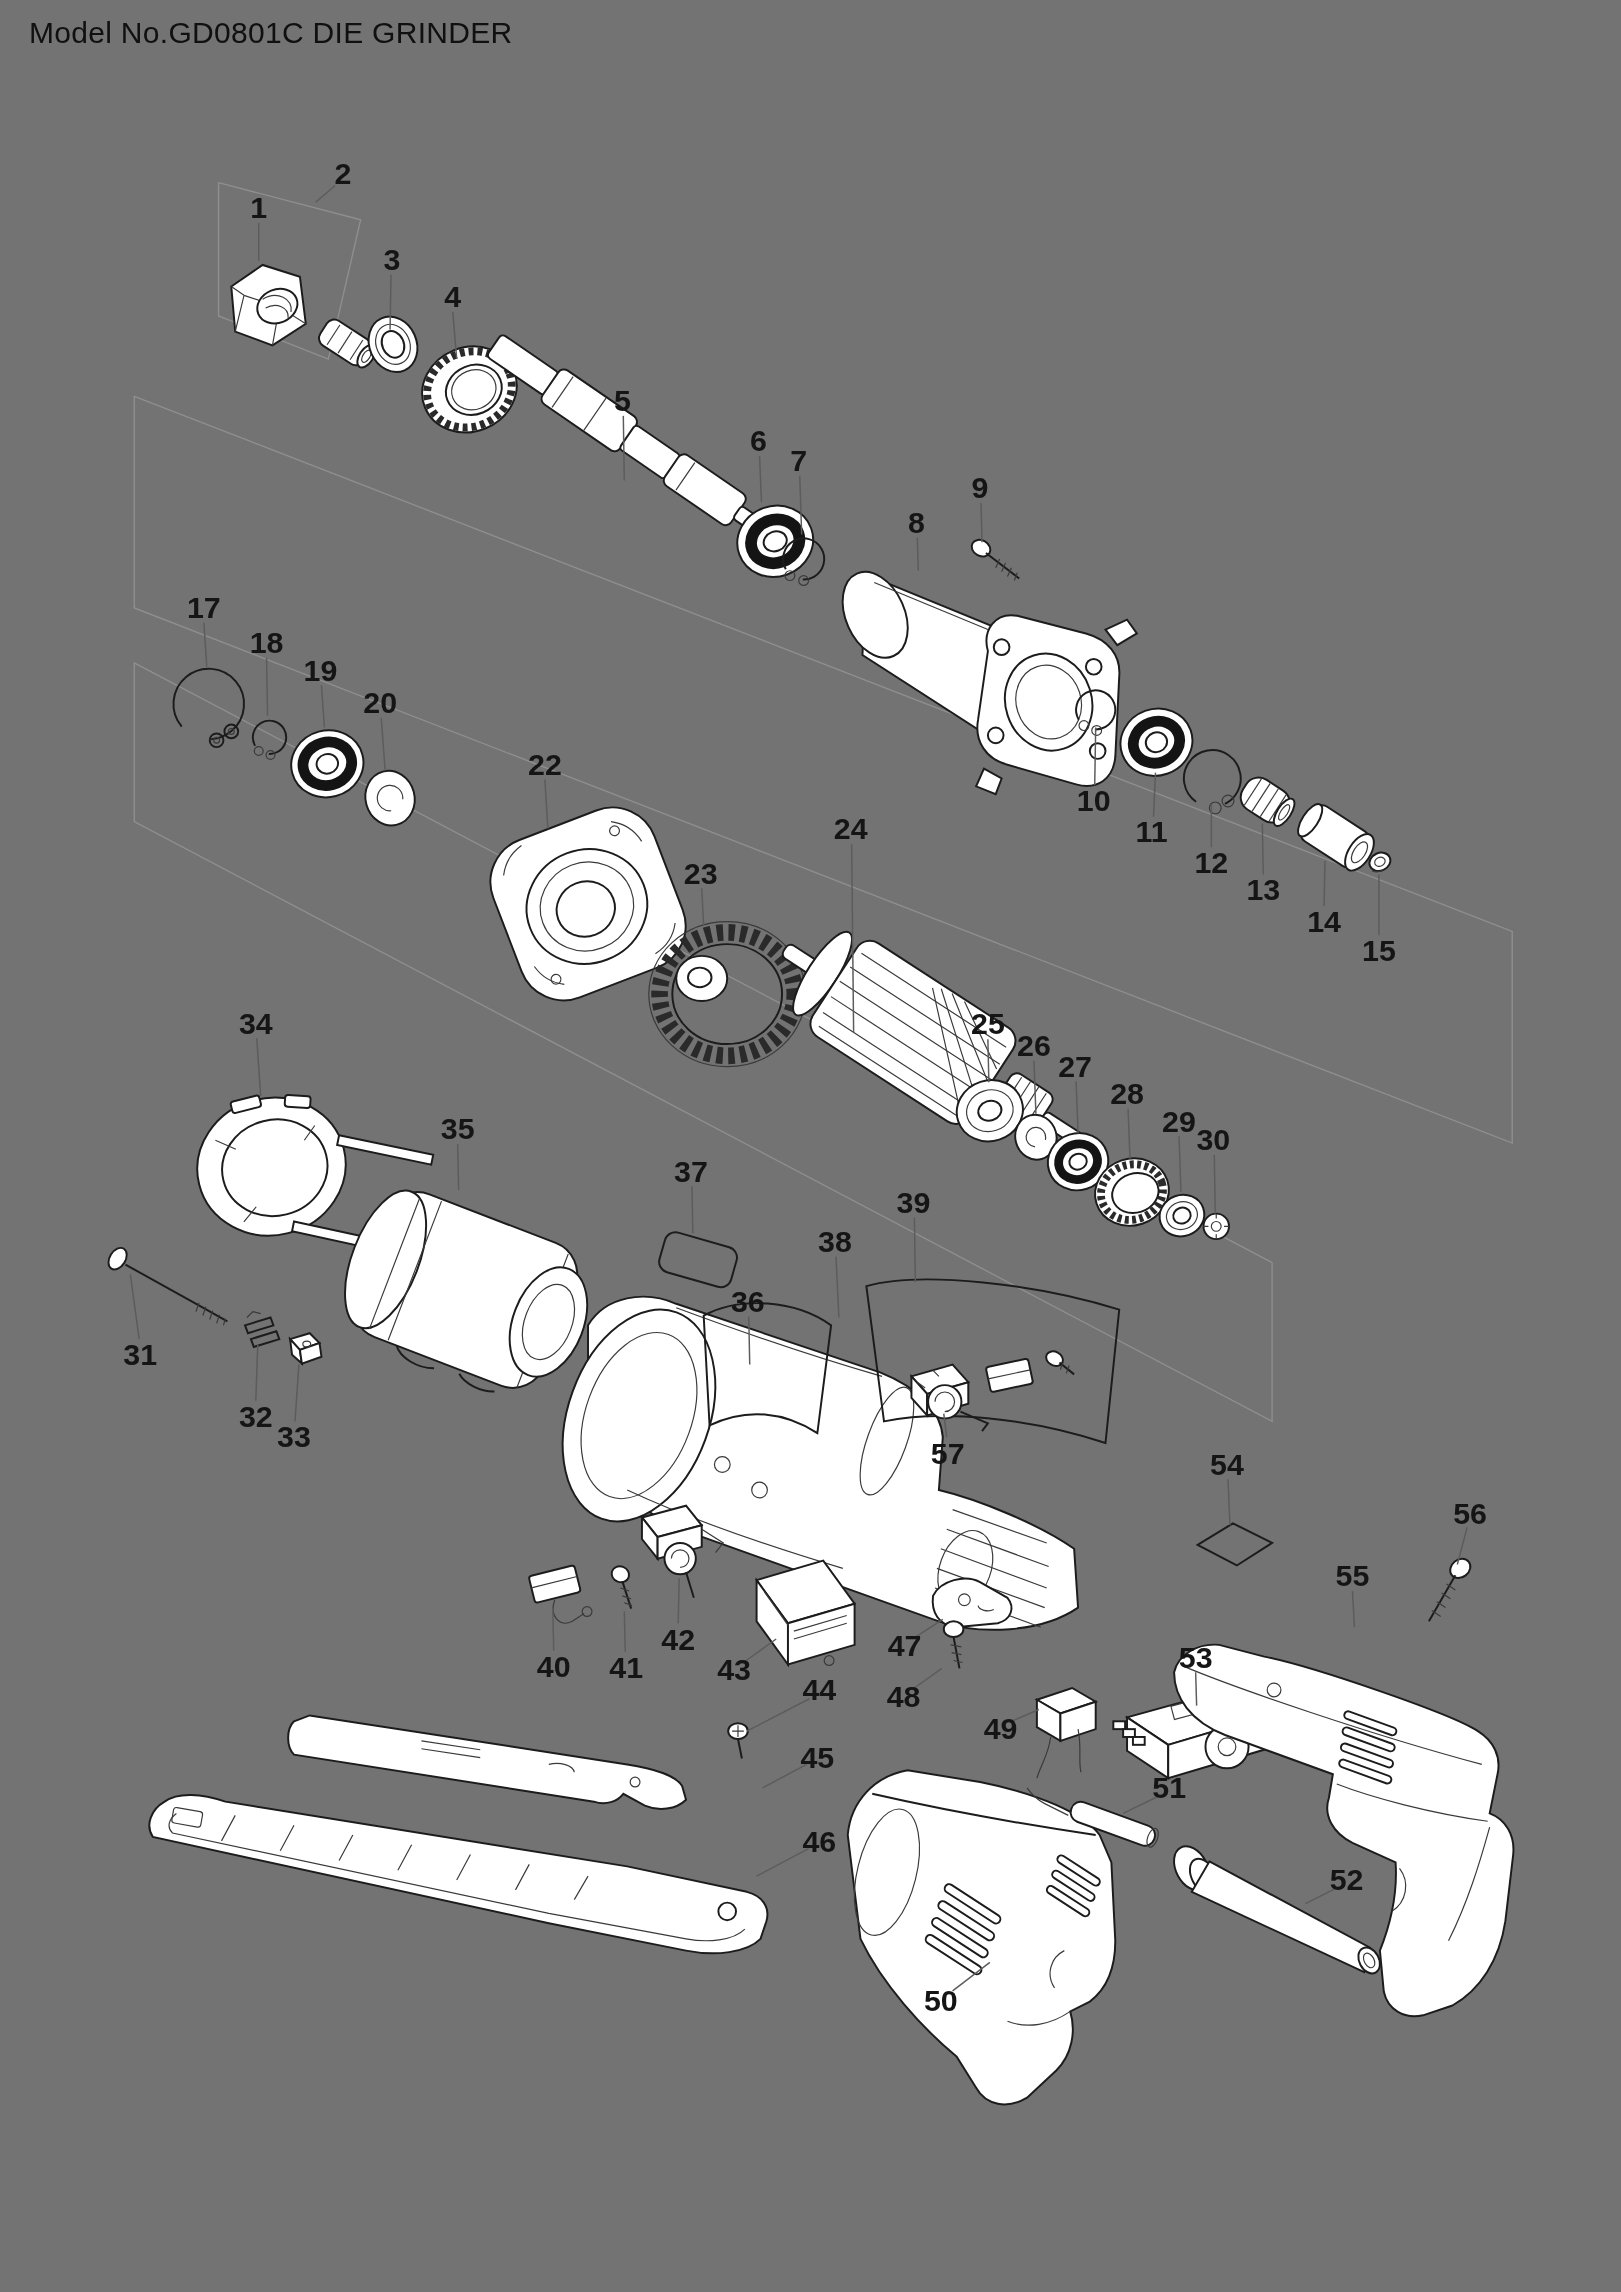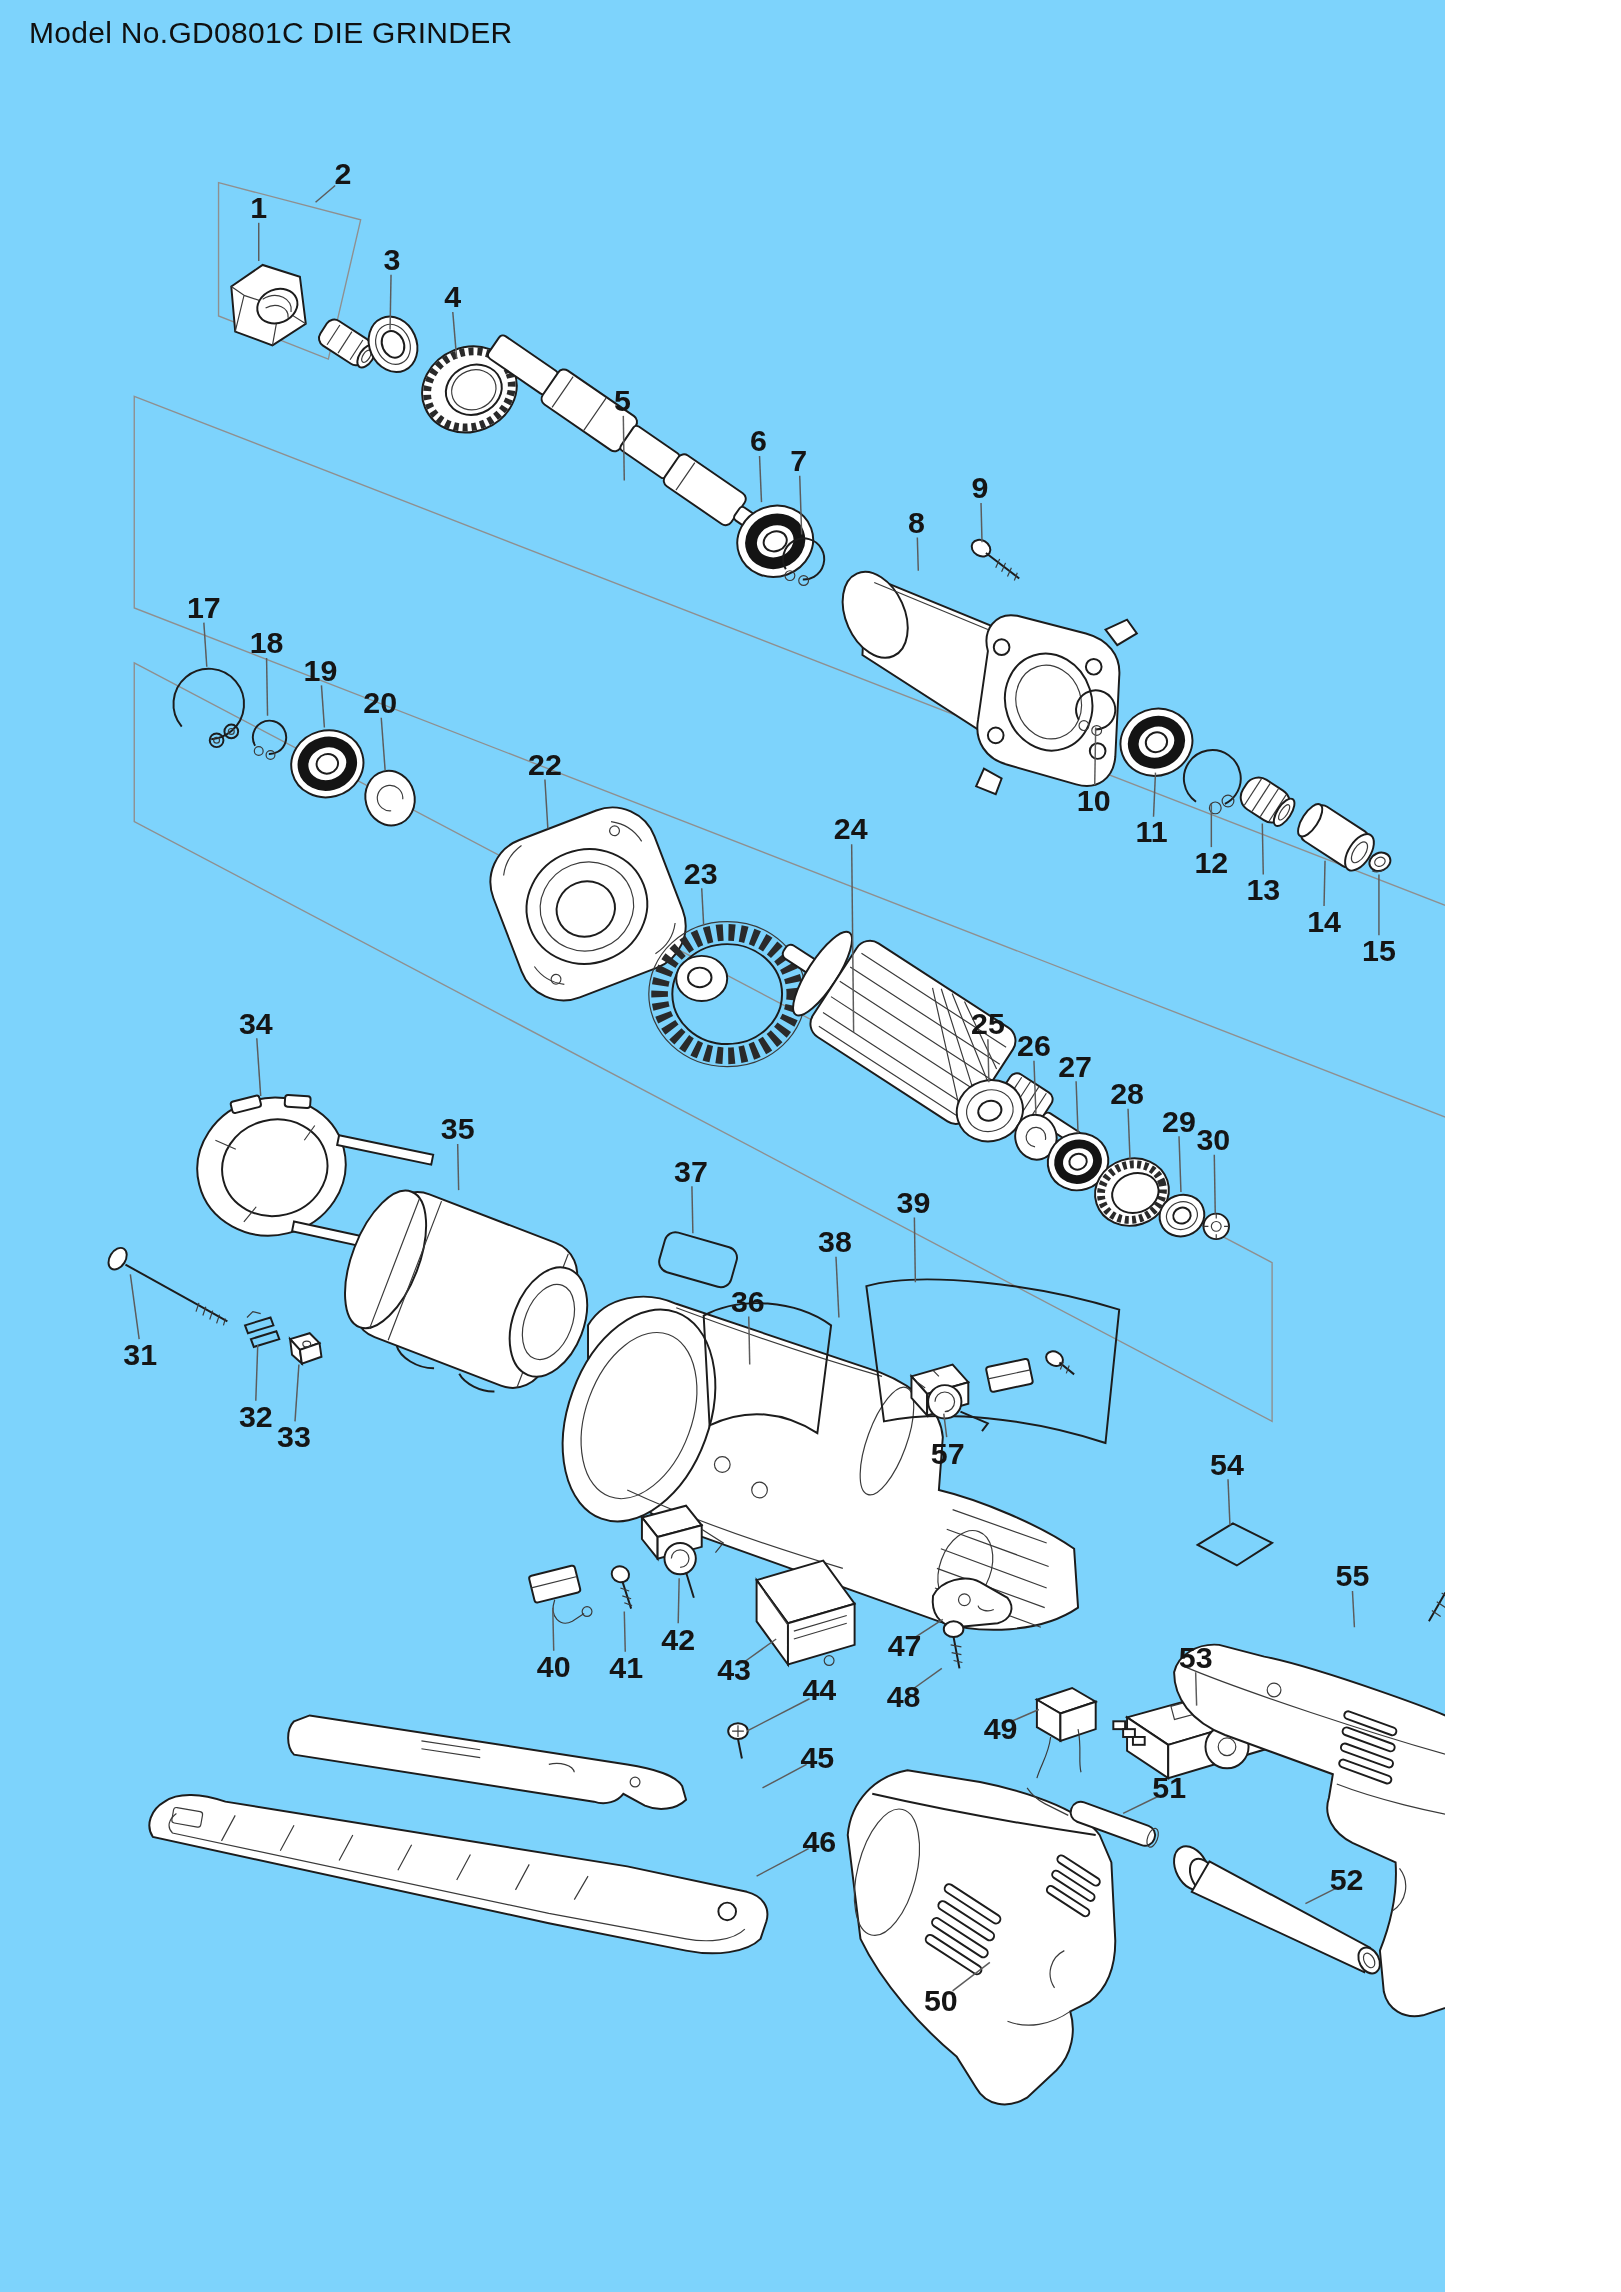--- a/index.html
+++ b/index.html
@@ -1,17 +1,17 @@
 <!DOCTYPE html>
 <html><head>
 <meta charset="utf-8">
 <style>
   html,body{margin:0;padding:0;background:#ffffff;}
   body{width:1621px;height:2293px;font-family:"Liberation Sans",sans-serif;}
-  .stage{position:relative;width:1445px;height:2293px;background:#7dd3fc;overflow:hidden;}
+  .stage{position:relative;width:1621px;height:2293px;background:#737373;overflow:hidden;}
   .title{position:absolute;left:29px;top:15.7px;font-size:30px;color:#101010;letter-spacing:0.3px;white-space:nowrap;}
   svg{position:absolute;left:0;top:0;}
   .ol{fill:#ffffff;stroke:#1c1c1c;stroke-width:2;}
   .ln{fill:none;stroke:#1c1c1c;stroke-width:2;}
   .thin{fill:none;stroke:#3a3a3a;stroke-width:1.2;}
   .band{fill:none;stroke:#141414;}
   .teeth{fill:none;stroke:#2a2a2a;}
   .box{fill:none;stroke:#8f8f8f;stroke-width:1.4;}
   .lead{stroke:#5c5c5c;stroke-width:1.5;}
   .lbl{font:600 31px "Liberation Sans",sans-serif;fill:#151515;text-anchor:middle;}

